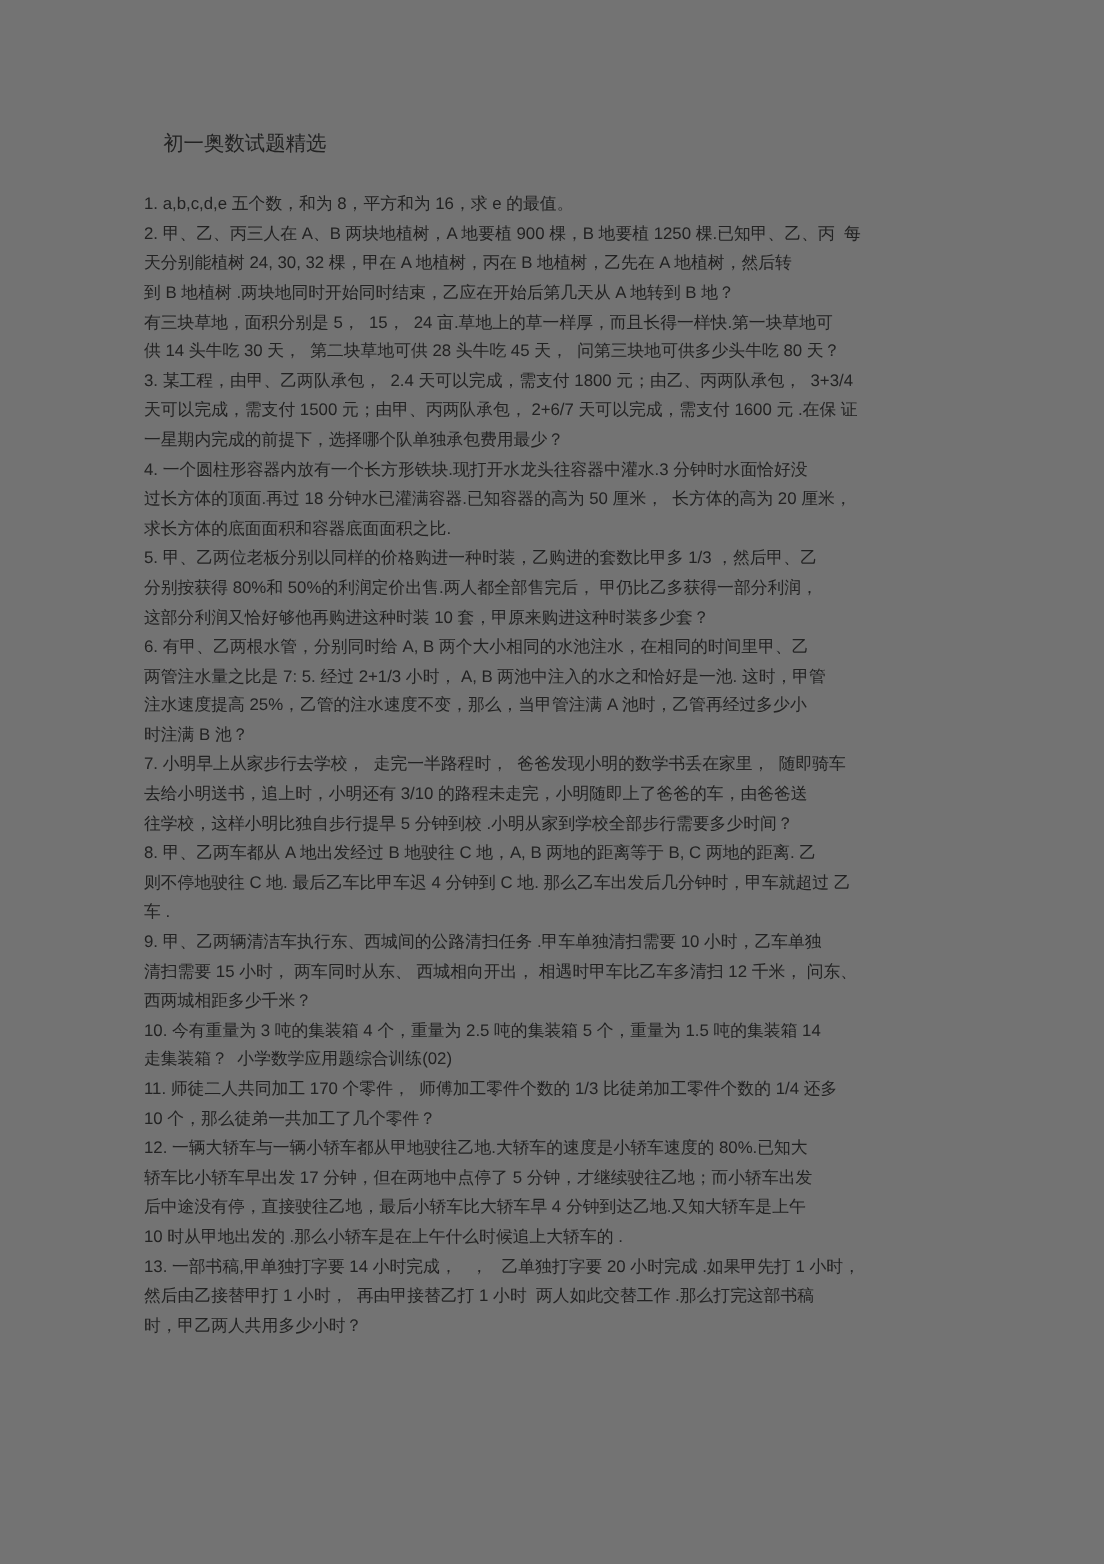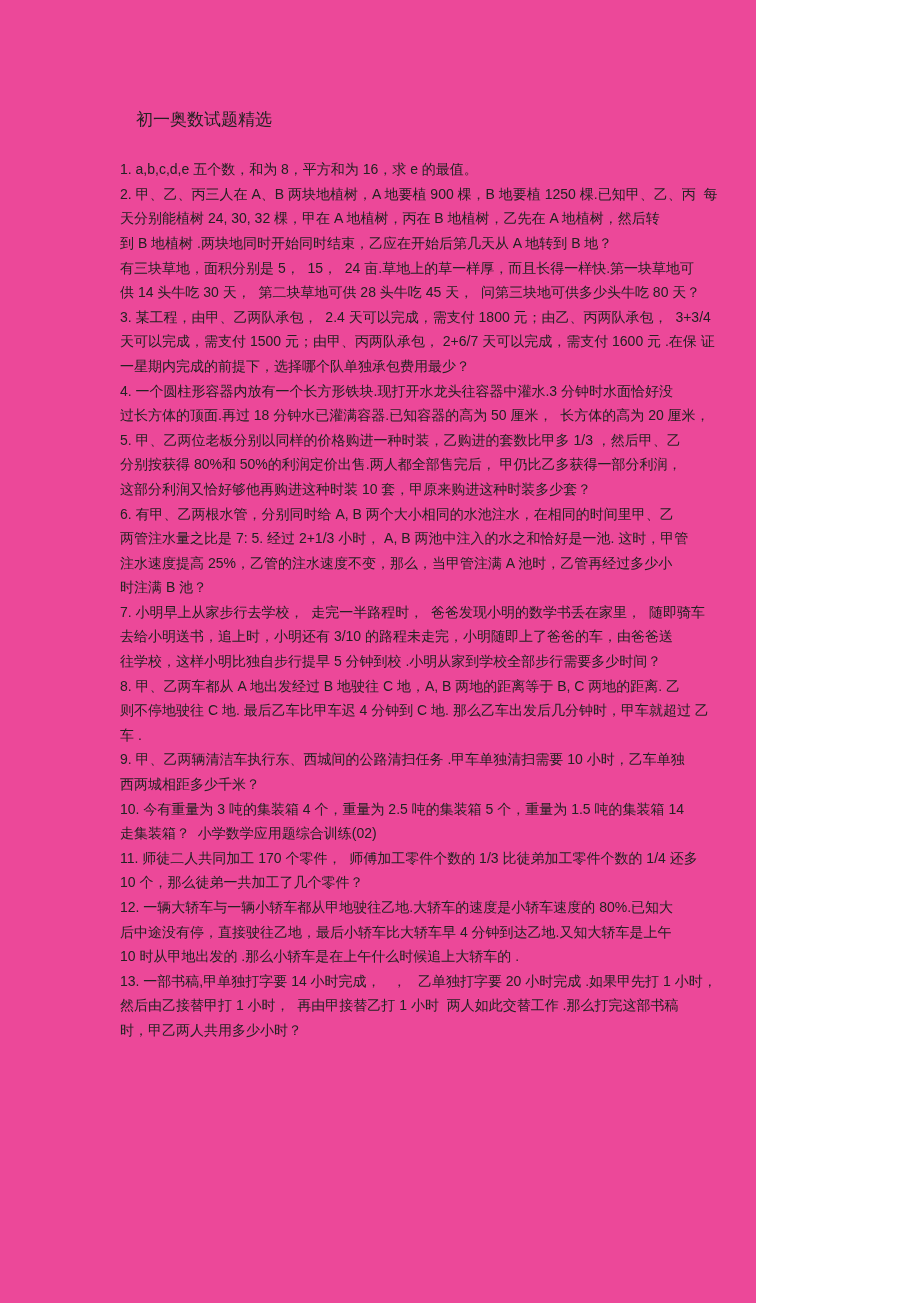--- a/index.html
+++ b/index.html
@@ -2,23 +2,23 @@
 <html><head>
 <meta charset="utf-8">
 <style>
   html, body {
     margin: 0;
     padding: 0;
     background: #ffffff;
   }
   .page {
     position: relative;
-    width: 756px;
+    width: 920px;
     height: 1303px;
-    background: #ec4899;
+    background: #737373;
     overflow: hidden;
     font-family: "Liberation Sans", "DejaVu Sans", sans-serif;
     color: #222222;
   }
   .doc-content {
     position: absolute;
     top: 108px;
     left: 120px;
     width: 760px;
   }
@@ -48,39 +48,42 @@
     <div class="text-line">2. 甲、乙、丙三人在 A、B 两块地植树，A 地要植 900 棵，B 地要植 1250 棵.已知甲、乙、丙  每</div>
     <div class="text-line">天分别能植树 24, 30, 32 棵，甲在 A 地植树，丙在 B 地植树，乙先在 A 地植树，然后转</div>
     <div class="text-line">到 B 地植树 .两块地同时开始同时结束，乙应在开始后第几天从 A 地转到 B 地？</div>
     <div class="text-line">有三块草地，面积分别是 5，  15，  24 亩.草地上的草一样厚，而且长得一样快.第一块草地可</div>
     <div class="text-line">供 14 头牛吃 30 天，  第二块草地可供 28 头牛吃 45 天，  问第三块地可供多少头牛吃 80 天？</div>
     <div class="text-line">3. 某工程，由甲、乙两队承包，  2.4 天可以完成，需支付 1800 元；由乙、丙两队承包，  3+3/4</div>
     <div class="text-line">天可以完成，需支付 1500 元；由甲、丙两队承包， 2+6/7 天可以完成，需支付 1600 元 .在保 证</div>
     <div class="text-line">一星期内完成的前提下，选择哪个队单独承包费用最少？</div>
     <div class="text-line">4. 一个圆柱形容器内放有一个长方形铁块.现打开水龙头往容器中灌水.3 分钟时水面恰好没</div>
     <div class="text-line">过长方体的顶面.再过 18 分钟水已灌满容器.已知容器的高为 50 厘米，  长方体的高为 20 厘米，</div>
+    <div class="text-line">求长方体的底面面积和容器底面面积之比.</div>
     <div class="text-line">5. 甲、乙两位老板分别以同样的价格购进一种时装，乙购进的套数比甲多 1/3 ，然后甲、乙</div>
     <div class="text-line">分别按获得 80%和 50%的利润定价出售.两人都全部售完后， 甲仍比乙多获得一部分利润，</div>
     <div class="text-line">这部分利润又恰好够他再购进这种时装 10 套，甲原来购进这种时装多少套？</div>
     <div class="text-line">6. 有甲、乙两根水管，分别同时给 A, B 两个大小相同的水池注水，在相同的时间里甲、乙</div>
     <div class="text-line">两管注水量之比是 7: 5. 经过 2+1/3 小时， A, B 两池中注入的水之和恰好是一池. 这时，甲管</div>
     <div class="text-line">注水速度提高 25%，乙管的注水速度不变，那么，当甲管注满 A 池时，乙管再经过多少小</div>
     <div class="text-line">时注满 B 池？</div>
     <div class="text-line">7. 小明早上从家步行去学校，  走完一半路程时，  爸爸发现小明的数学书丢在家里，  随即骑车</div>
     <div class="text-line">去给小明送书，追上时，小明还有 3/10 的路程未走完，小明随即上了爸爸的车，由爸爸送</div>
     <div class="text-line">往学校，这样小明比独自步行提早 5 分钟到校 .小明从家到学校全部步行需要多少时间？</div>
     <div class="text-line">8. 甲、乙两车都从 A 地出发经过 B 地驶往 C 地，A, B 两地的距离等于 B, C 两地的距离. 乙</div>
     <div class="text-line">则不停地驶往 C 地. 最后乙车比甲车迟 4 分钟到 C 地. 那么乙车出发后几分钟时，甲车就超过 乙</div>
     <div class="text-line">车 .</div>
     <div class="text-line">9. 甲、乙两辆清洁车执行东、西城间的公路清扫任务 .甲车单独清扫需要 10 小时，乙车单独</div>
+    <div class="text-line">清扫需要 15 小时， 两车同时从东、 西城相向开出， 相遇时甲车比乙车多清扫 12 千米， 问东、</div>
     <div class="text-line">西两城相距多少千米？</div>
     <div class="text-line">10. 今有重量为 3 吨的集装箱 4 个，重量为 2.5 吨的集装箱 5 个，重量为 1.5 吨的集装箱 14</div>
     <div class="text-line">走集装箱？  小学数学应用题综合训练(02)</div>
     <div class="text-line">11. 师徒二人共同加工 170 个零件，  师傅加工零件个数的 1/3 比徒弟加工零件个数的 1/4 还多</div>
     <div class="text-line">10 个，那么徒弟一共加工了几个零件？</div>
     <div class="text-line">12. 一辆大轿车与一辆小轿车都从甲地驶往乙地.大轿车的速度是小轿车速度的 80%.已知大</div>
+    <div class="text-line">轿车比小轿车早出发 17 分钟，但在两地中点停了 5 分钟，才继续驶往乙地；而小轿车出发</div>
     <div class="text-line">后中途没有停，直接驶往乙地，最后小轿车比大轿车早 4 分钟到达乙地.又知大轿车是上午</div>
     <div class="text-line">10 时从甲地出发的 .那么小轿车是在上午什么时候追上大轿车的 .</div>
     <div class="text-line">13. 一部书稿,甲单独打字要 14 小时完成，   ，   乙单独打字要 20 小时完成 .如果甲先打 1 小时，</div>
     <div class="text-line">然后由乙接替甲打 1 小时，  再由甲接替乙打 1 小时  两人如此交替工作 .那么打完这部书稿</div>
     <div class="text-line">时，甲乙两人共用多少小时？</div>
   </div>
 </div>
 
 </body></html>

